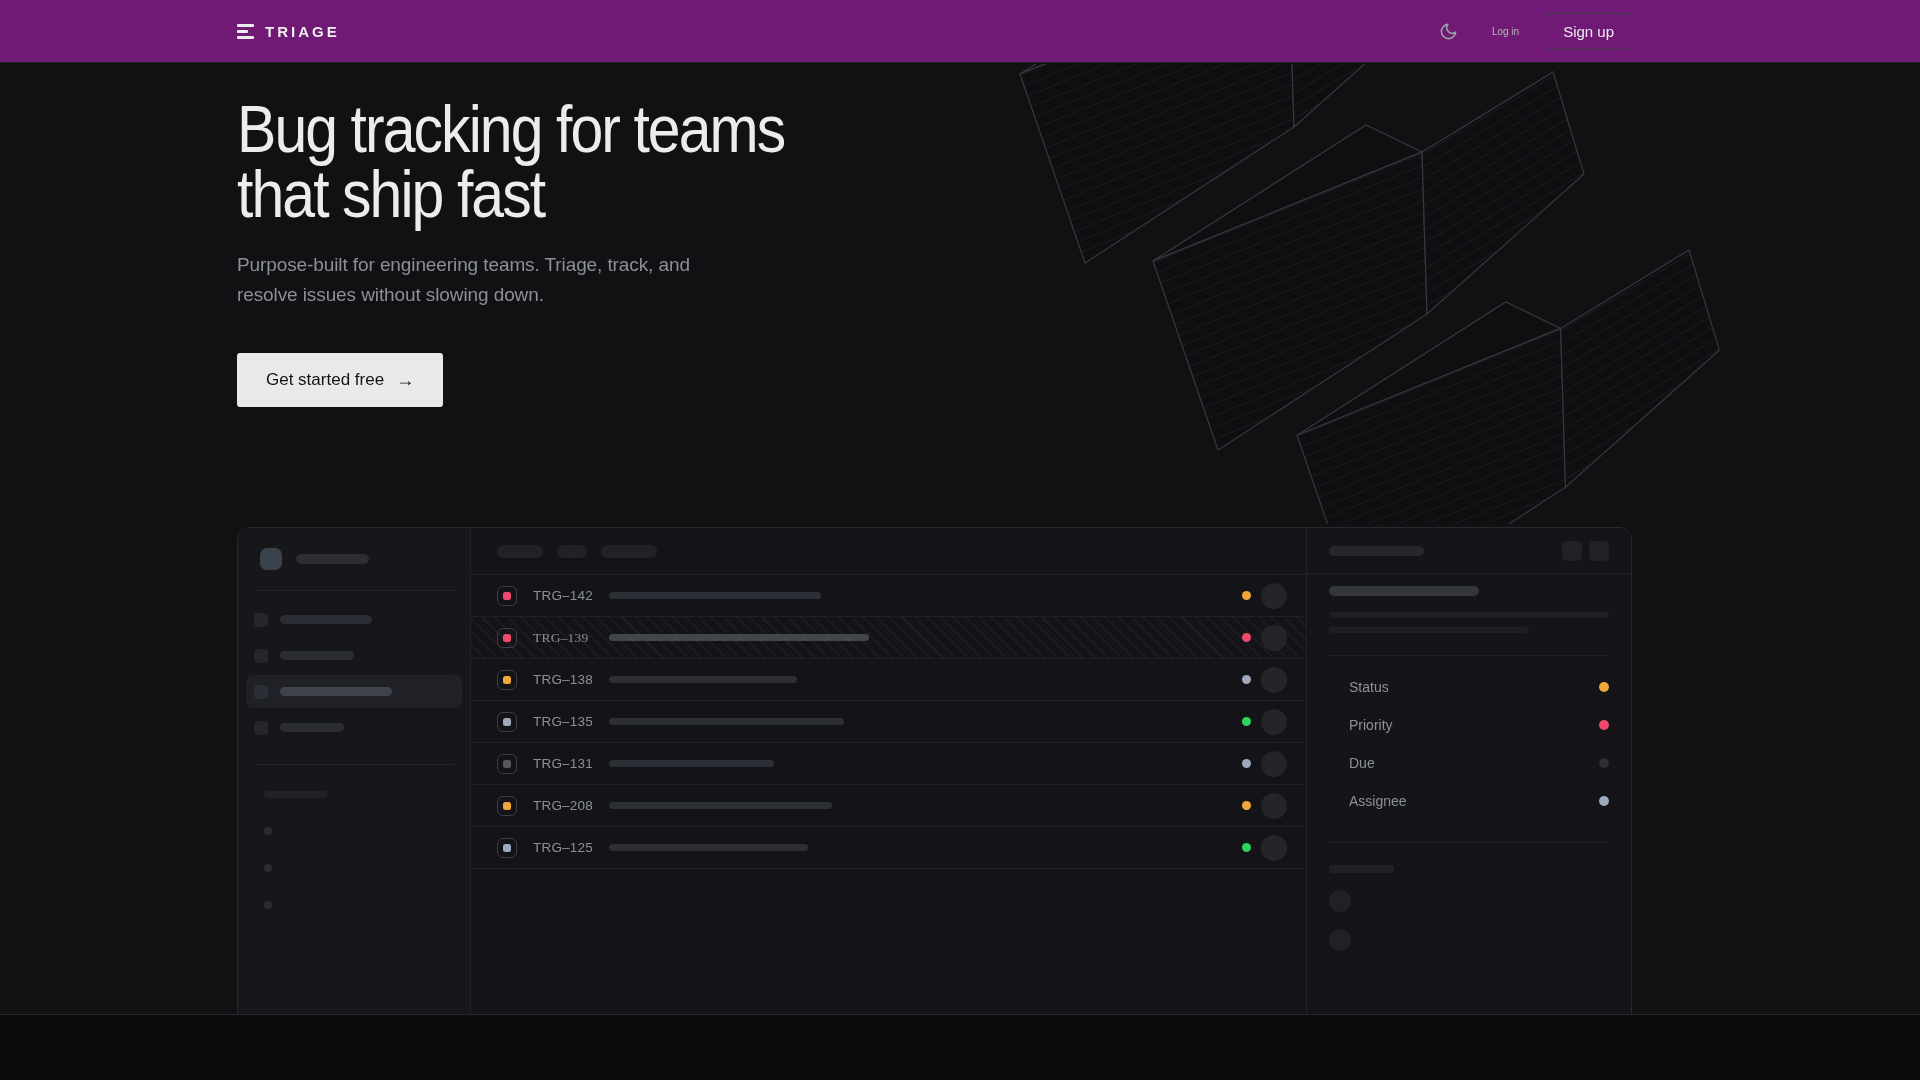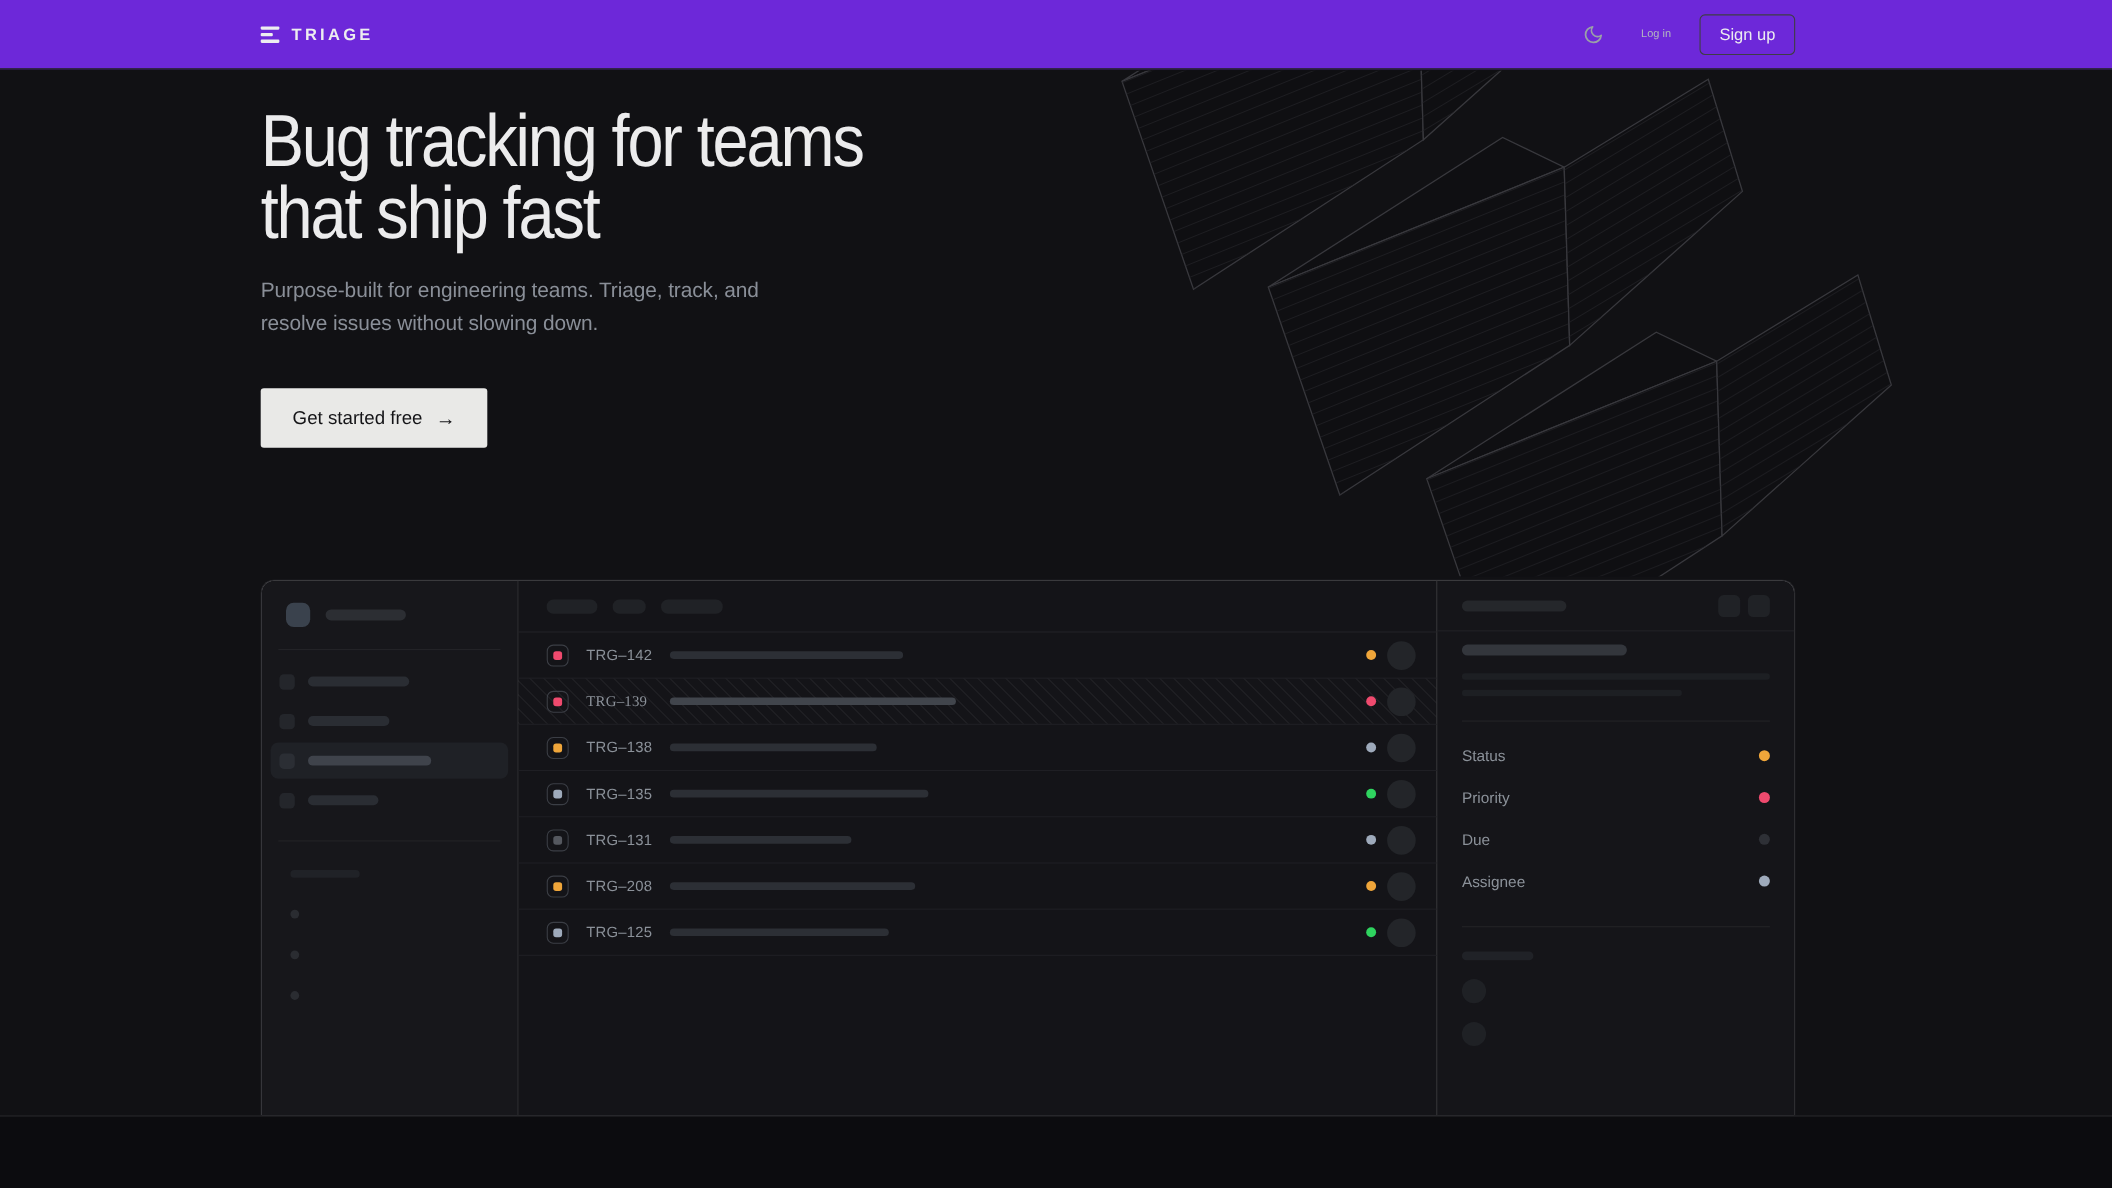--- a/index.html
+++ b/index.html
@@ -5,21 +5,21 @@
   html,body { margin:0; padding:0; background:#0a0a0c; }
   .stage {
     position:relative; width:1920px; height:1080px; overflow:hidden;
     background:#111114; font-family:"Liberation Sans", sans-serif;
     -webkit-font-smoothing:antialiased;
   }
 
   
   .topnav {
     position:absolute; left:0; top:0; width:1920px; height:63px;
-    border-bottom:1px solid #232327; background:#6d28d9;
+    border-bottom:1px solid #232327; background:#701a75;
     display:flex; align-items:center; justify-content:space-between;
     box-sizing:border-box; padding:0 288px 0 237px; z-index:30;
   }
   .logo { display:flex; align-items:center; gap:11px; }
   .logo-mark { display:flex; flex-direction:column; gap:3px; width:17px; }
   .logo-mark span { height:3px; border-radius:1px; background:#ededf0; display:block; }
   .logo-mark span:nth-child(1){ width:17px; }
   .logo-mark span:nth-child(2){ width:11px; }
   .logo-mark span:nth-child(3){ width:17px; }
   .logo-text { color:#ededf0; font-size:15px; font-weight:700; letter-spacing:3px; }
@@ -46,21 +46,21 @@
   .cta-btn {
     margin-top:43px; display:inline-flex; align-items:center; gap:12px;
     background:#e9e9e7; color:#141417; border:none; border-radius:3px;
     height:54px; padding:0 29px; font-size:17px; font-weight:500; font-family:inherit; cursor:pointer;
   }
   .cta-arrow { font-size:18px; }
 
   
   .mockup {
     position:absolute; left:237px; top:527px; width:1395px; height:488px; z-index:5;
-    background:#a3a3a3; border:1px solid #29292d; border-radius:12px 12px 0 0;
+    background:#000000; border:1px solid #29292d; border-radius:12px 12px 0 0;
     box-sizing:border-box; overflow:hidden; display:flex;
   }
   .skel { background:#25272c; border-radius:5px; }
 
   
   .mk-sidebar { width:233px; flex:0 0 233px; background:#17171b; border-right:1px solid #232327; box-sizing:border-box; }
   .sb-brand { display:flex; align-items:center; gap:14px; margin:20px 16px 0 22px; }
   .sb-brand-icon { width:22px; height:22px; border-radius:7px; background:#3a424d; }
   .sb-brand-bar { width:73px; height:10px; background:#2c2e33; border-radius:5px; }
   .sb-div { border-top:1px solid #232327; margin:20px 15px 0; }
@@ -100,21 +100,21 @@
   .mk-detail { width:325px; flex:0 0 325px; background:#151519; border-left:1px solid #232327; box-sizing:border-box; }
   .dt-head { height:46px; border-bottom:1px solid #222226; display:flex; align-items:center; padding:0 22px; box-sizing:border-box; }
   .dt-head-bar { width:95px; height:10px; border-radius:5px; background:#25272b; }
   .dt-head-spacer { flex:1; }
   .dt-sq { width:20px; height:20px; border-radius:5px; background:#202226; margin-left:7px; }
   .dt-body { padding:12px 22px 0; }
   .dt-title { width:150px; height:10px; border-radius:5px; background:#33363c; }
   .dt-line1 { width:100%; height:6px; border-radius:3px; background:#1d1f23; margin-top:16px; }
   .dt-line2 { width:200px; height:6px; border-radius:3px; background:#1d1f23; margin-top:9px; }
   .dt-div { border-top:1px solid #232327; margin-top:22px; }
-  .dt-fields { margin-top:12px; }
+  .dt-fields { margin-top:12px;margin-left:20px; }
   .dt-field { height:38px; display:flex; align-items:center; }
   .dt-field-label { color:#8b9199; font-size:14px; }
   .dt-field-spacer { flex:1; }
   .dt-field-dot { width:10px; height:10px; border-radius:50%; }
   .dt-label2 { width:65px; height:8px; border-radius:4px; background:#202227; margin-top:22px; }
   .dt-avatar { width:22px; height:22px; border-radius:50%; background:#1f2125; margin-top:17px; }
 
   
   .footer { position:absolute; left:0; top:1014px; width:1920px; height:66px;
     background:#0c0c0f; border-top:1px solid #28282c; z-index:20; }

